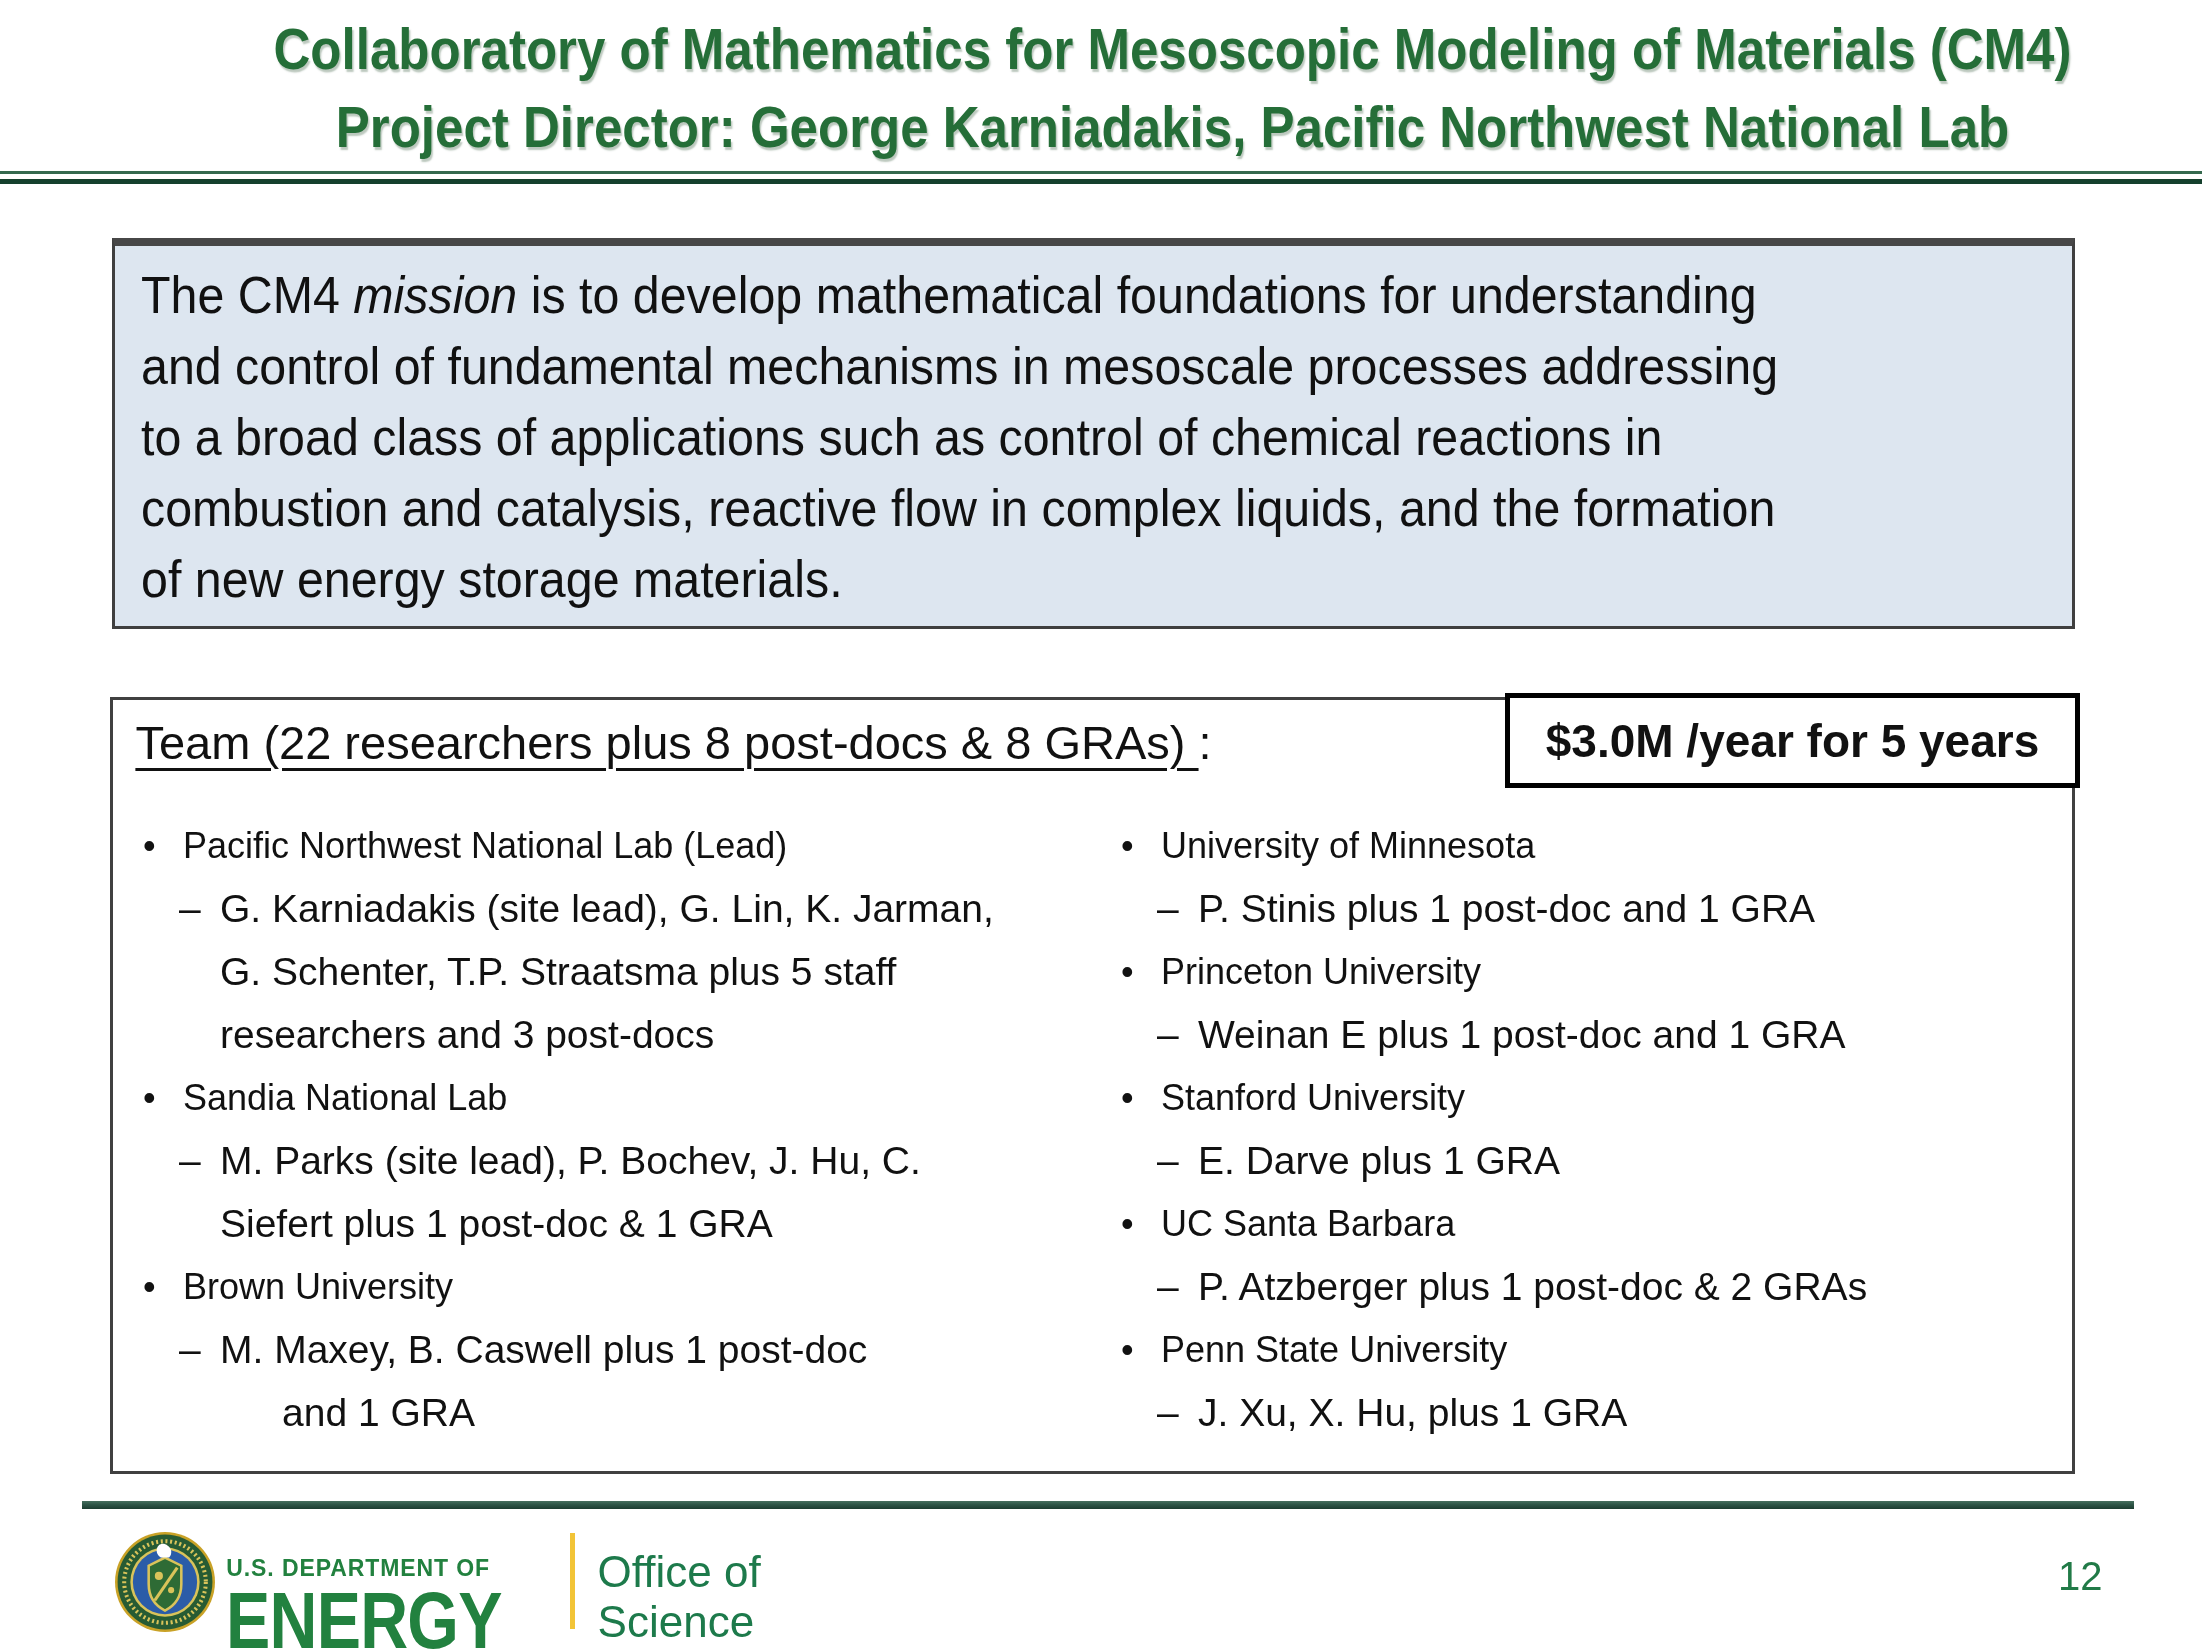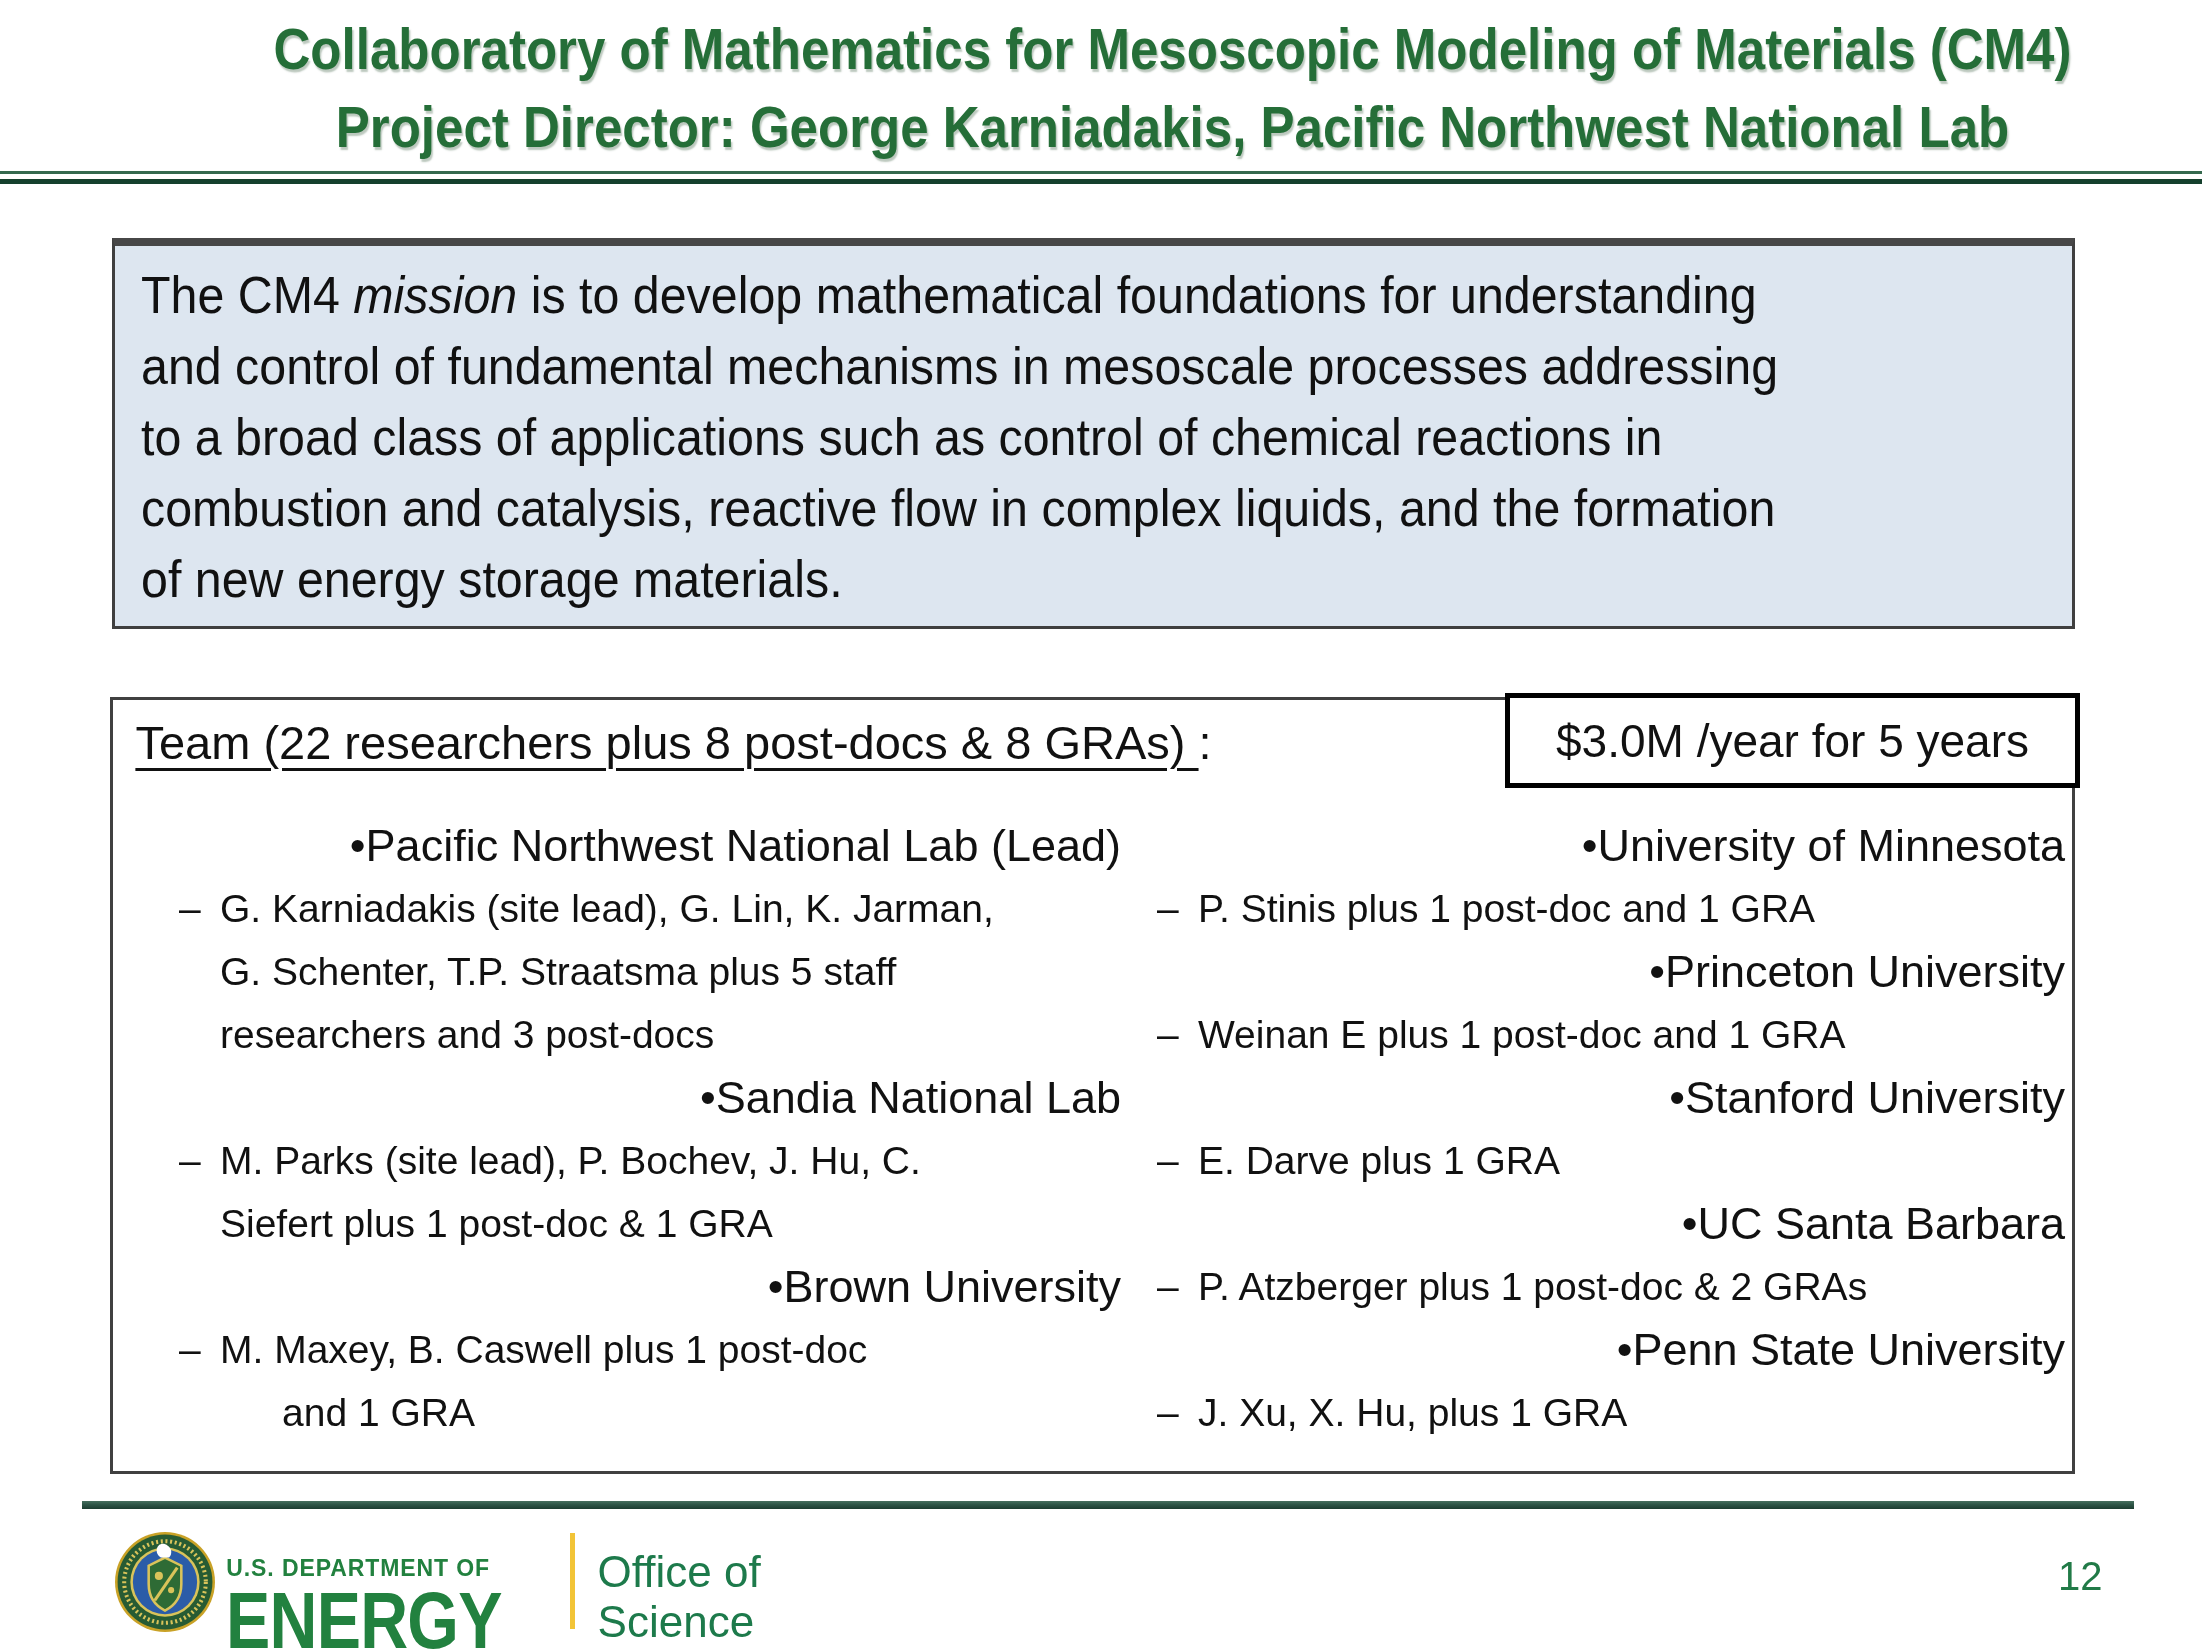--- a/index.html
+++ b/index.html
@@ -30,26 +30,26 @@
 
   
   .team-box{position:absolute;left:110px;top:697px;width:1965px;height:777px;
     box-sizing:border-box;background:#ffffff;border:3.4px solid #404040;}
   .team-heading{position:absolute;left:22.4px;top:13.8px;margin:0;
     font-size:47px;line-height:57px;font-weight:normal;white-space:nowrap;}
   .team-heading .underlined{text-decoration:underline;text-decoration-thickness:3.4px;text-underline-offset:8.6px;}
   .budget-box{position:absolute;left:1392px;top:-6.9px;width:575px;height:95px;
     box-sizing:border-box;background:#ffffff;border:5.2px solid #000000;
     display:flex;align-items:center;justify-content:center;
-    font-size:46px;white-space:nowrap;}
+    font-size:46px;white-space:nowrap;font-weight:bold;}
 
   .columns{position:absolute;left:30px;top:114px;right:6.9px;display:flex;}
   .col-left{width:978px;flex:0 0 auto;}
   .col-right{flex:1 1 auto;}
-  .l1{font-size:45px;line-height:63px;white-space:nowrap;padding-left:40px;text-align:right;}
+  .l1{font-size:36px;line-height:63px;white-space:nowrap;padding-left:40px;}
   .l1::before{content:"\2022";display:inline-block;width:40px;margin-left:-40px;}
   .l2{font-size:39px;line-height:63px;white-space:nowrap;padding-left:77px;}
   .l2.first::before{content:"\2013";display:inline-block;width:41px;margin-left:-41px;}
   .l2-cont{font-size:39px;line-height:63px;white-space:nowrap;padding-left:139px;}
 
   
   .footer-rule{position:absolute;left:82px;top:1501px;width:2052px;height:7.7px;
     background:linear-gradient(180deg,#466f5e 0%,#2e5547 45%,#1c3d30 100%);}
   .doe-logo{position:absolute;left:114px;top:1531px;display:flex;align-items:flex-start;}
   .seal{width:102px;height:102px;flex:0 0 auto;}

